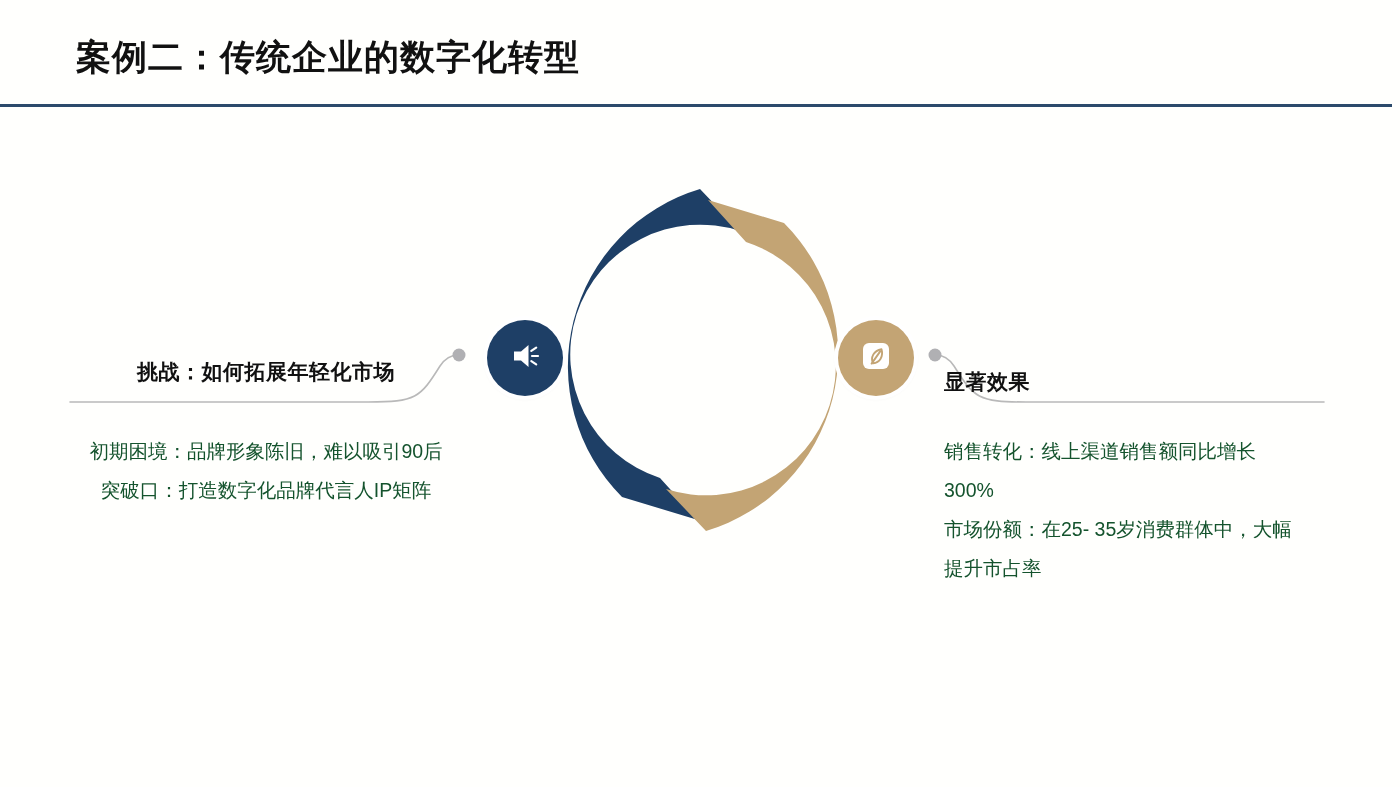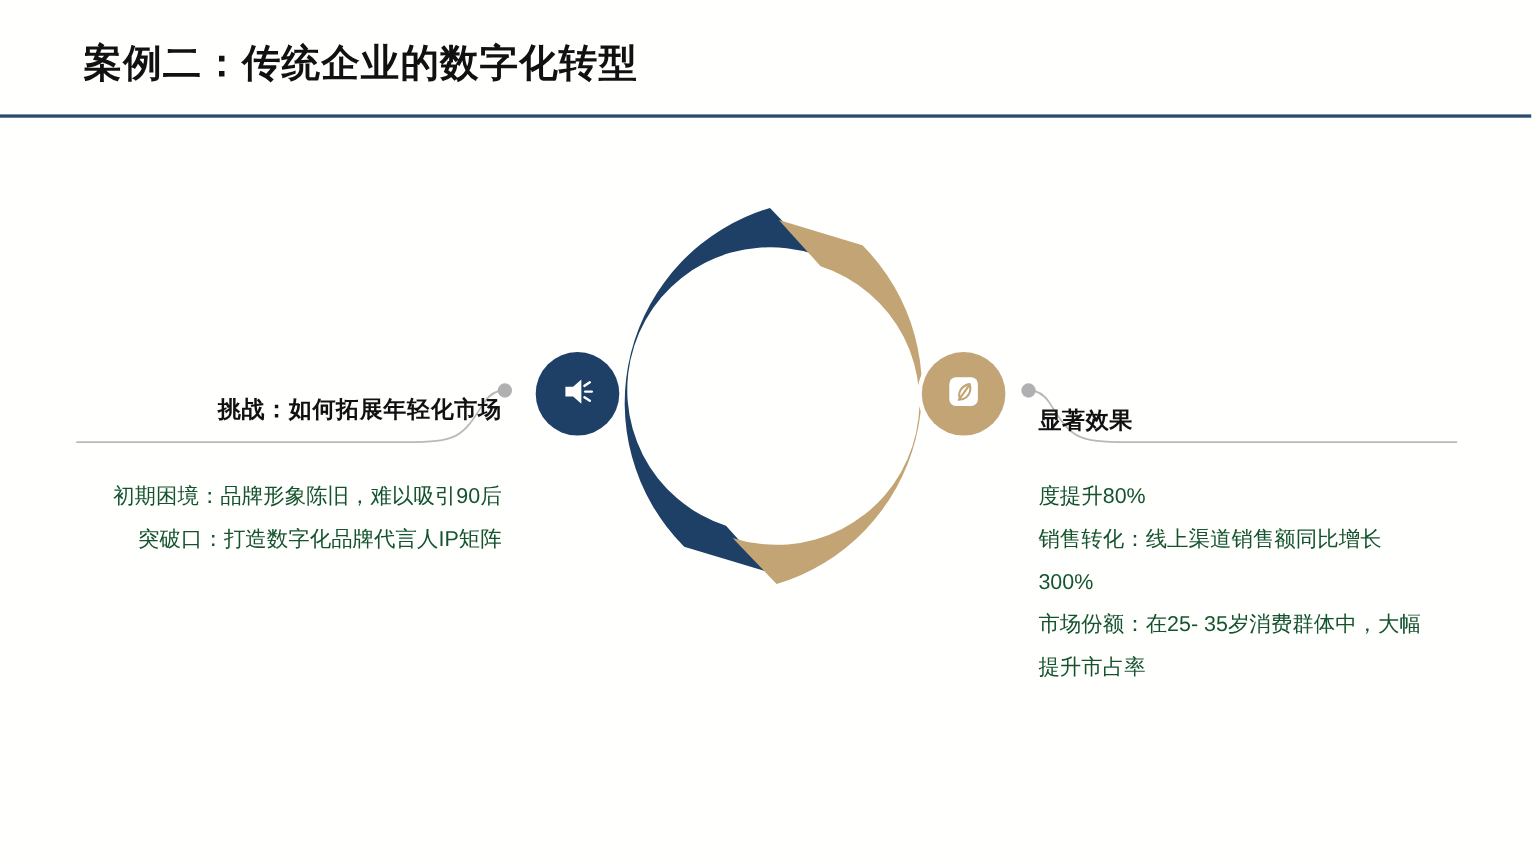--- a/index.html
+++ b/index.html
@@ -96,21 +96,21 @@
     width: 400px;
     height: 70px;
   }
 
   
   #panel-challenge {
     position: absolute;
     left: 76px;
     top: 358px;
     width: 380px;
-    text-align: right;
+    text-align: center;
   }
   #panel-result {
     position: absolute;
     left: 944px;
     top: 368px;
     width: 380px;
   }
   .panel-heading {
     font-size: 21px;
     font-weight: bold;
@@ -197,19 +197,18 @@
   <div class="panel-heading">挑战：如何拓展年轻化市场</div>
   <div class="panel-body">
     <span class="panel-line">初期困境：品牌形象陈旧，难以吸引90后</span>
     <span class="panel-line">突破口：打造数字化品牌代言人IP矩阵</span>
   </div>
 </div>
 
 <div id="panel-result">
   <div class="panel-heading">显著效果</div>
   <div class="panel-body">
-    <span class="panel-line">度提升80%</span>
     <span class="panel-line">销售转化：线上渠道销售额同比增长</span>
     <span class="panel-line">300%</span>
     <span class="panel-line">市场份额：在25- 35岁消费群体中，大幅</span>
     <span class="panel-line">提升市占率</span>
   </div>
 </div>
 
 </body></html>

